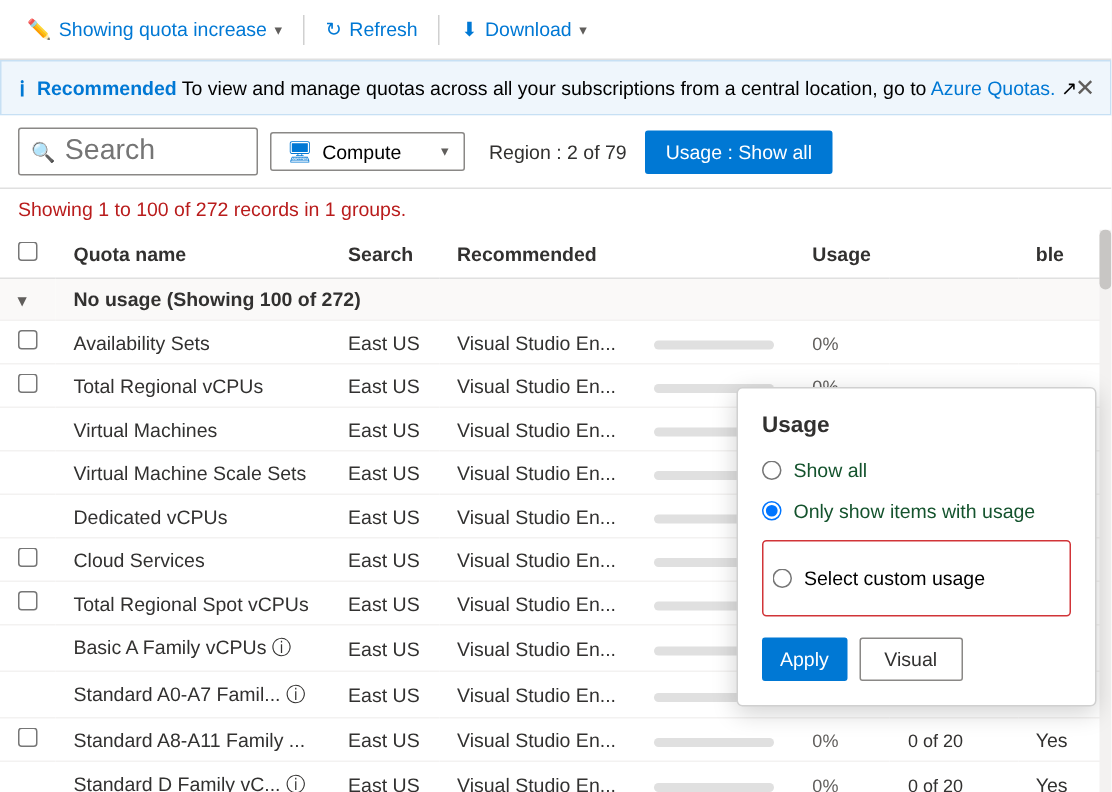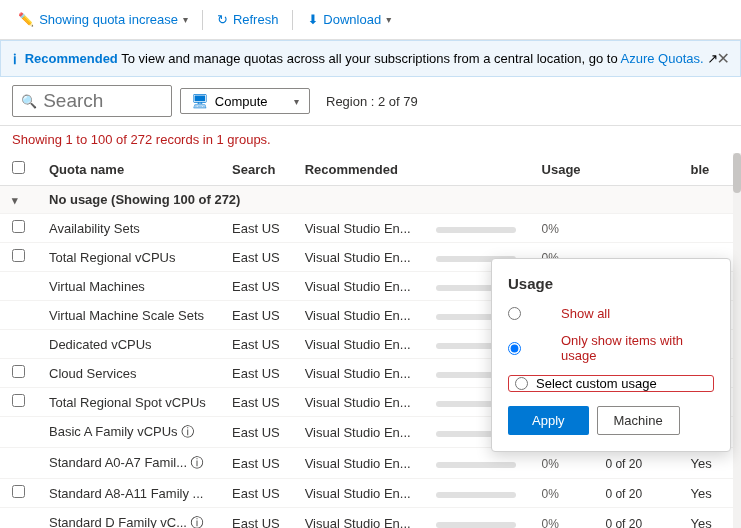--- a/index.html
+++ b/index.html
@@ -50,24 +50,24 @@
     .usage-fill { height: 100%; background: #0078d4; border-radius: 3px; }
     .usage-pct { font-size: 12px; color: #605e5c; }
     .usage-count { font-size: 12px; color: #323130; white-space: nowrap; }
 
     
     .scroll-track { position: absolute; right: 0; top: 0; bottom: 0; width: 8px; background: #f3f2f1; }
     .scroll-thumb { position: absolute; top: 0; width: 8px; height: 40px; background: #c8c6c4; border-radius: 4px; }
     .usage-dropdown { position: absolute; top: 105px; right: 10px; background: #fff; border: 1px solid #d0d0d0; border-radius: 4px; box-shadow: 0 4px 16px rgba(0,0,0,0.18); width: 240px; z-index: 100; pointer-events: all; padding: 16px; }
     .usage-dropdown h3 { font-size: 15px; font-weight: 600; color: #323130; margin-bottom: 14px; }
     .radio-option { display: flex; align-items: center; gap: 8px; margin-bottom: 12px; cursor: pointer; }
-    .radio-option label { cursor: pointer; font-size: 13px; color: #b91c1c; margin-left: 32px; }
-    .custom-usage-option { border: 1.5px solid #d13438; border-radius: 3px; padding: 0 6px; display: flex; align-items: center; gap: 8px; margin-bottom: 12px; }
+    .radio-option label { cursor: pointer; font-size: 13px; color: #14532d; }
+    .custom-usage-option { border: 1.5px solid #d13438; border-radius: 3px; padding: 17px 6px; display: flex; align-items: center; gap: 8px; margin-bottom: 12px; }
     .dropdown-actions { display: flex; gap: 8px; margin-top: 14px; }
-    .apply-btn { background: #0078d4; color: #fff; border: none; padding: 6px 24px; border-radius: 2px; cursor: pointer; font-size: 13px; font-weight: 500; }
+    .apply-btn { background: #0078d4; color: #fff; border: none; padding: 6px 12px; border-radius: 2px; cursor: pointer; font-size: 13px; font-weight: 500; }
     .cancel-btn { background: #fff; color: #323130; border: 1px solid #8a8886; padding: 6px 16px; border-radius: 2px; cursor: pointer; font-size: 13px; }
     .person-icon { color: #0078d4; font-size: 14px; }
   </style>
 </head>
 <body>
 
 <div class="main-container">
 
   <div class="toolbar">
     <button class="toolbar-btn">
@@ -104,20 +104,21 @@
       <span>🔍</span>
       <input type="text" placeholder="Search" style="">
     </div>
     <div class="compute-dropdown">
       <span class="compute-icon">🖥</span>
       <span>Compute</span>
       <span style="flex:1"></span>
       <span class="chevron-small">▾</span>
     </div>
     <span class="region-badge">Region : 2 of 79</span>
+    <button class="usage-btn">Usage : Show all</button>
   </div>
 
   <div class="records-count">
     <span>Showing 1 to 100 of 272 records in 1 groups.</span>
   </div>
 
   <div class="table-container" style="position:relative;">
     <table>
       <thead>
         <tr>
@@ -279,18 +280,18 @@
         <label for="show-usage">Only show items with usage</label>
       </div>
 
       <div class="custom-usage-option">
         <input type="radio" name="usage-filter" id="custom-usage" style="">
         <label for="custom-usage">Select custom usage</label>
       </div>
 
       <div class="dropdown-actions">
         <button class="apply-btn">Apply</button>
-        <button class="cancel-btn">Machine</button>
+        <button class="cancel-btn">Visual</button>
       </div>
     </div>
   </div>
 
 </div>
 
 </body></html>

